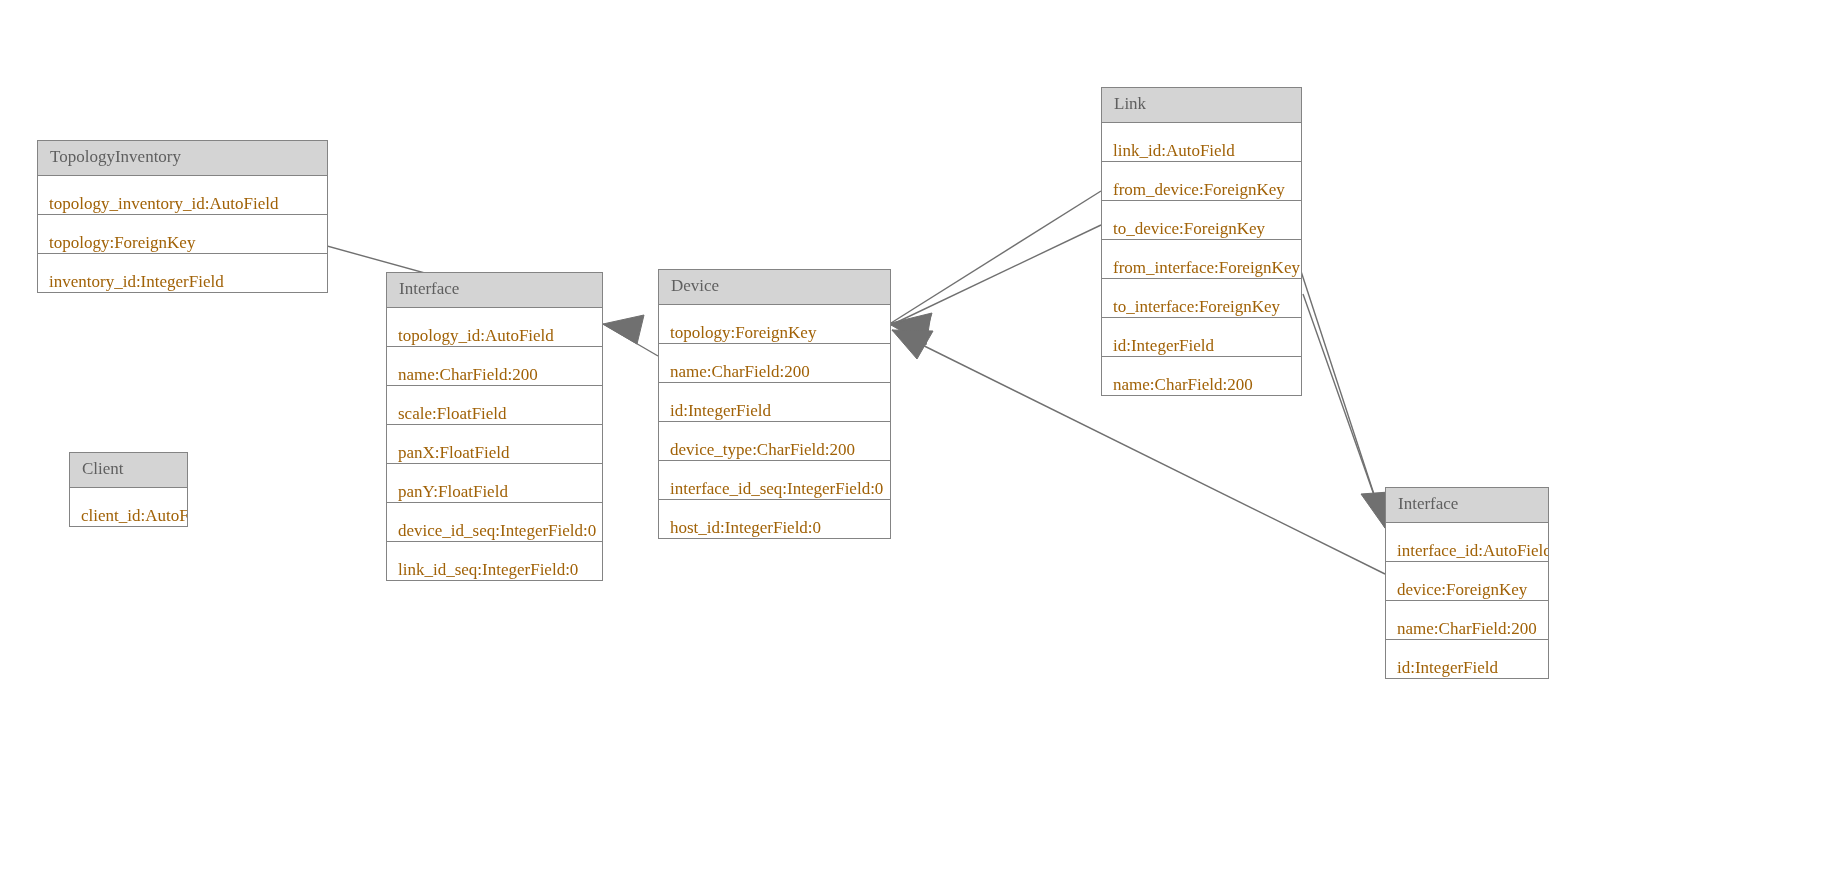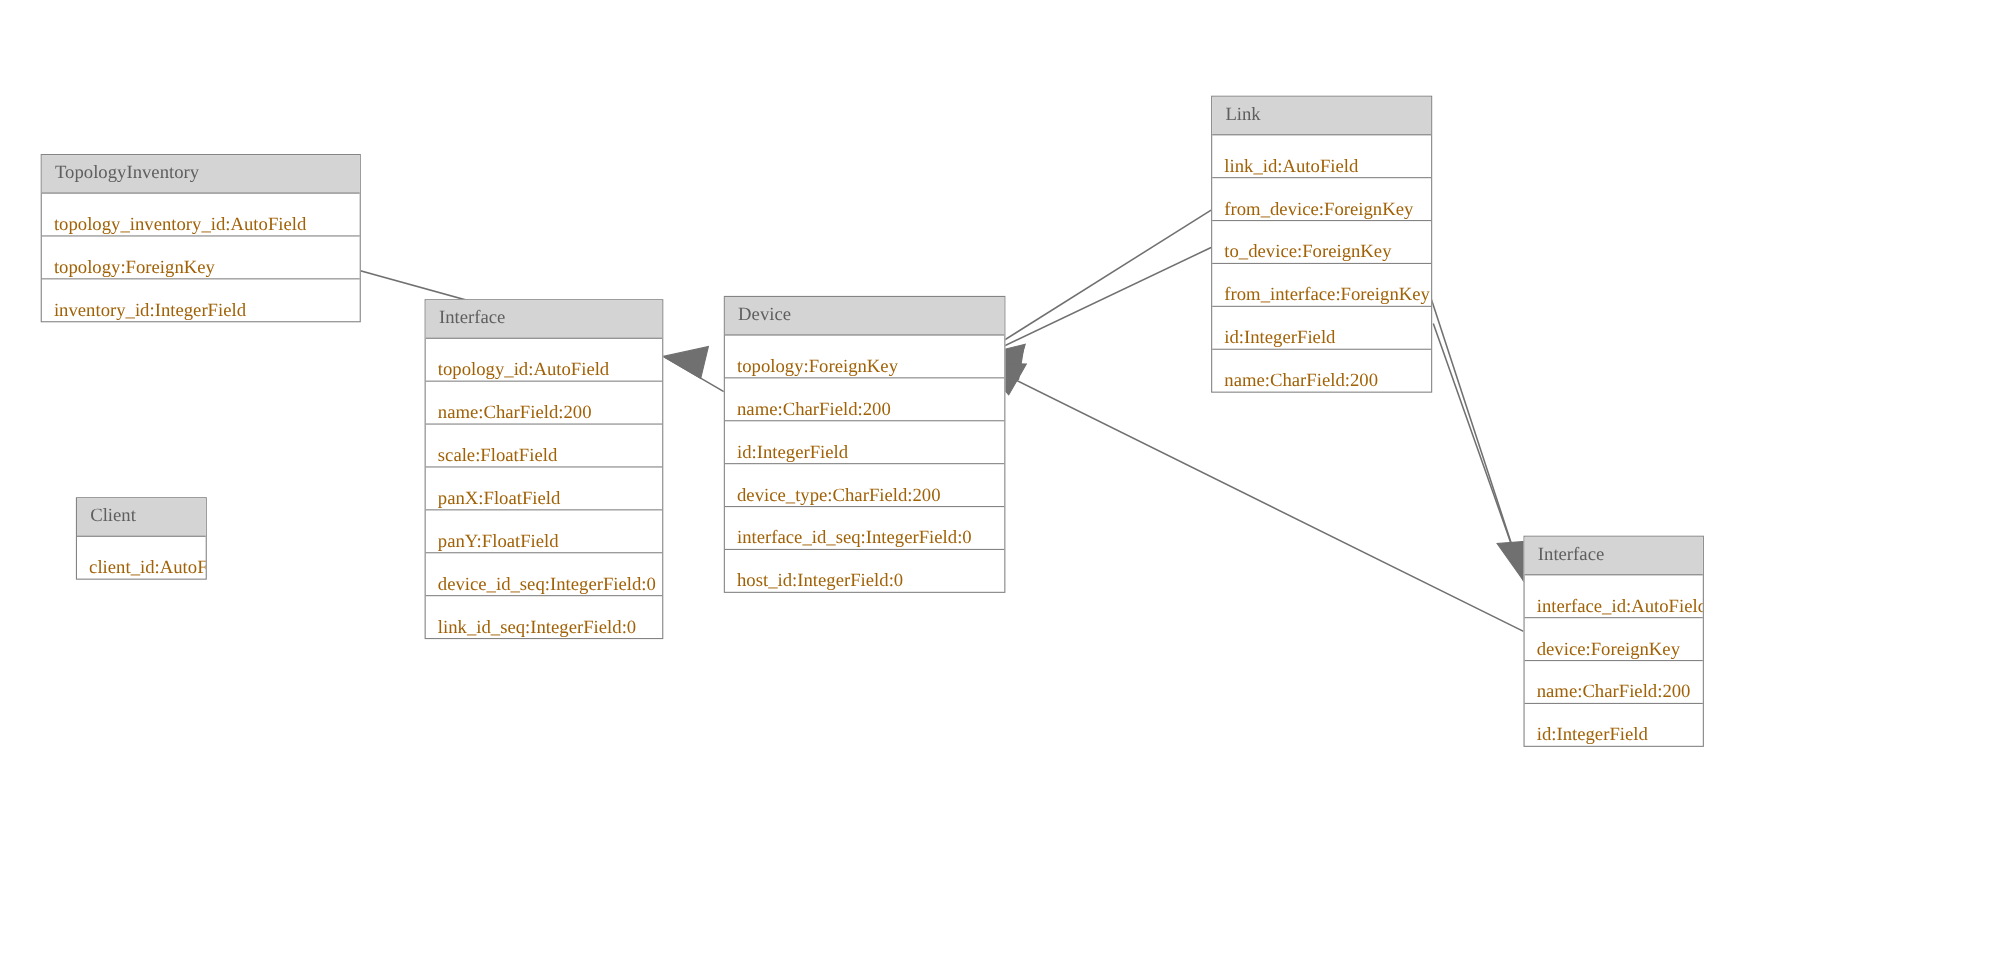--- a/index.html
+++ b/index.html
@@ -59,39 +59,40 @@
     <div class="entity" style="left: 386px; top: 272px; width: 217px;">
       <div class="hdr">Interface</div>
       <div class="row">topology_id:AutoField</div>
       <div class="row">name:CharField:200</div>
       <div class="row">scale:FloatField</div>
       <div class="row">panX:FloatField</div>
       <div class="row">panY:FloatField</div>
       <div class="row">device_id_seq:IntegerField:0</div>
       <div class="row">link_id_seq:IntegerField:0</div>
     </div>
-    <div class="entity" style="left: 658px; top: 269px; width: 256px;">
+    <div class="entity" style="left: 658px; top: 269px; width: 233px;">
       <div class="hdr">Device</div>
       <div class="row">topology:ForeignKey</div>
       <div class="row">name:CharField:200</div>
       <div class="row">id:IntegerField</div>
       <div class="row">device_type:CharField:200</div>
       <div class="row">interface_id_seq:IntegerField:0</div>
       <div class="row">host_id:IntegerField:0</div>
     </div>
     <div class="entity" style="left: 69px; top: 452px; width: 119px;">
       <div class="hdr">Client</div>
       <div class="row">client_id:AutoField</div>
     </div>
     <div class="entity" style="left: 1101px; top: 87px; width: 201px;">
       <div class="hdr">Link</div>
       <div class="row">link_id:AutoField</div>
       <div class="row">from_device:ForeignKey</div>
       <div class="row">to_device:ForeignKey</div>
       <div class="row">from_interface:ForeignKey</div>
+      <div class="row">to_interface:ForeignKey</div>
       <div class="row">id:IntegerField</div>
       <div class="row">name:CharField:200</div>
     </div>
     <div class="entity" style="left: 1385px; top: 487px; width: 164px;">
       <div class="hdr">Interface</div>
       <div class="row">interface_id:AutoField</div>
       <div class="row">device:ForeignKey</div>
       <div class="row">name:CharField:200</div>
       <div class="row">id:IntegerField</div>
     </div>

